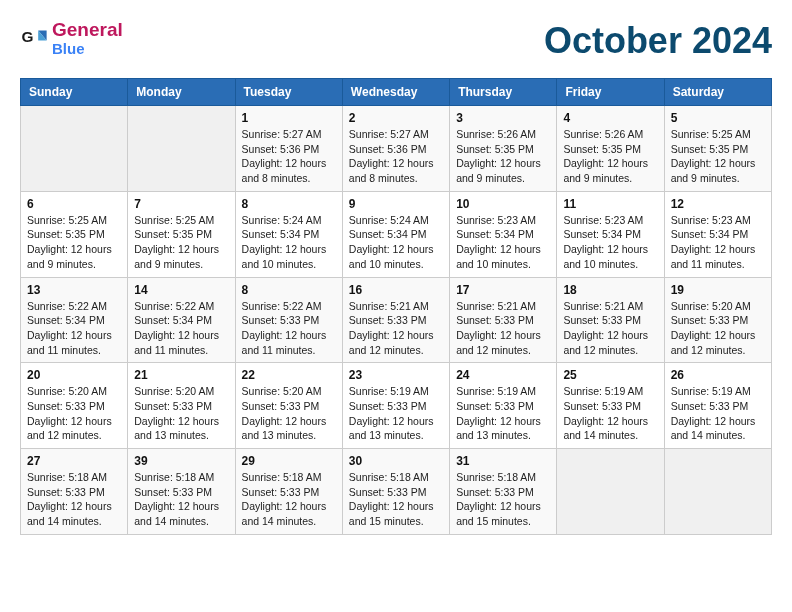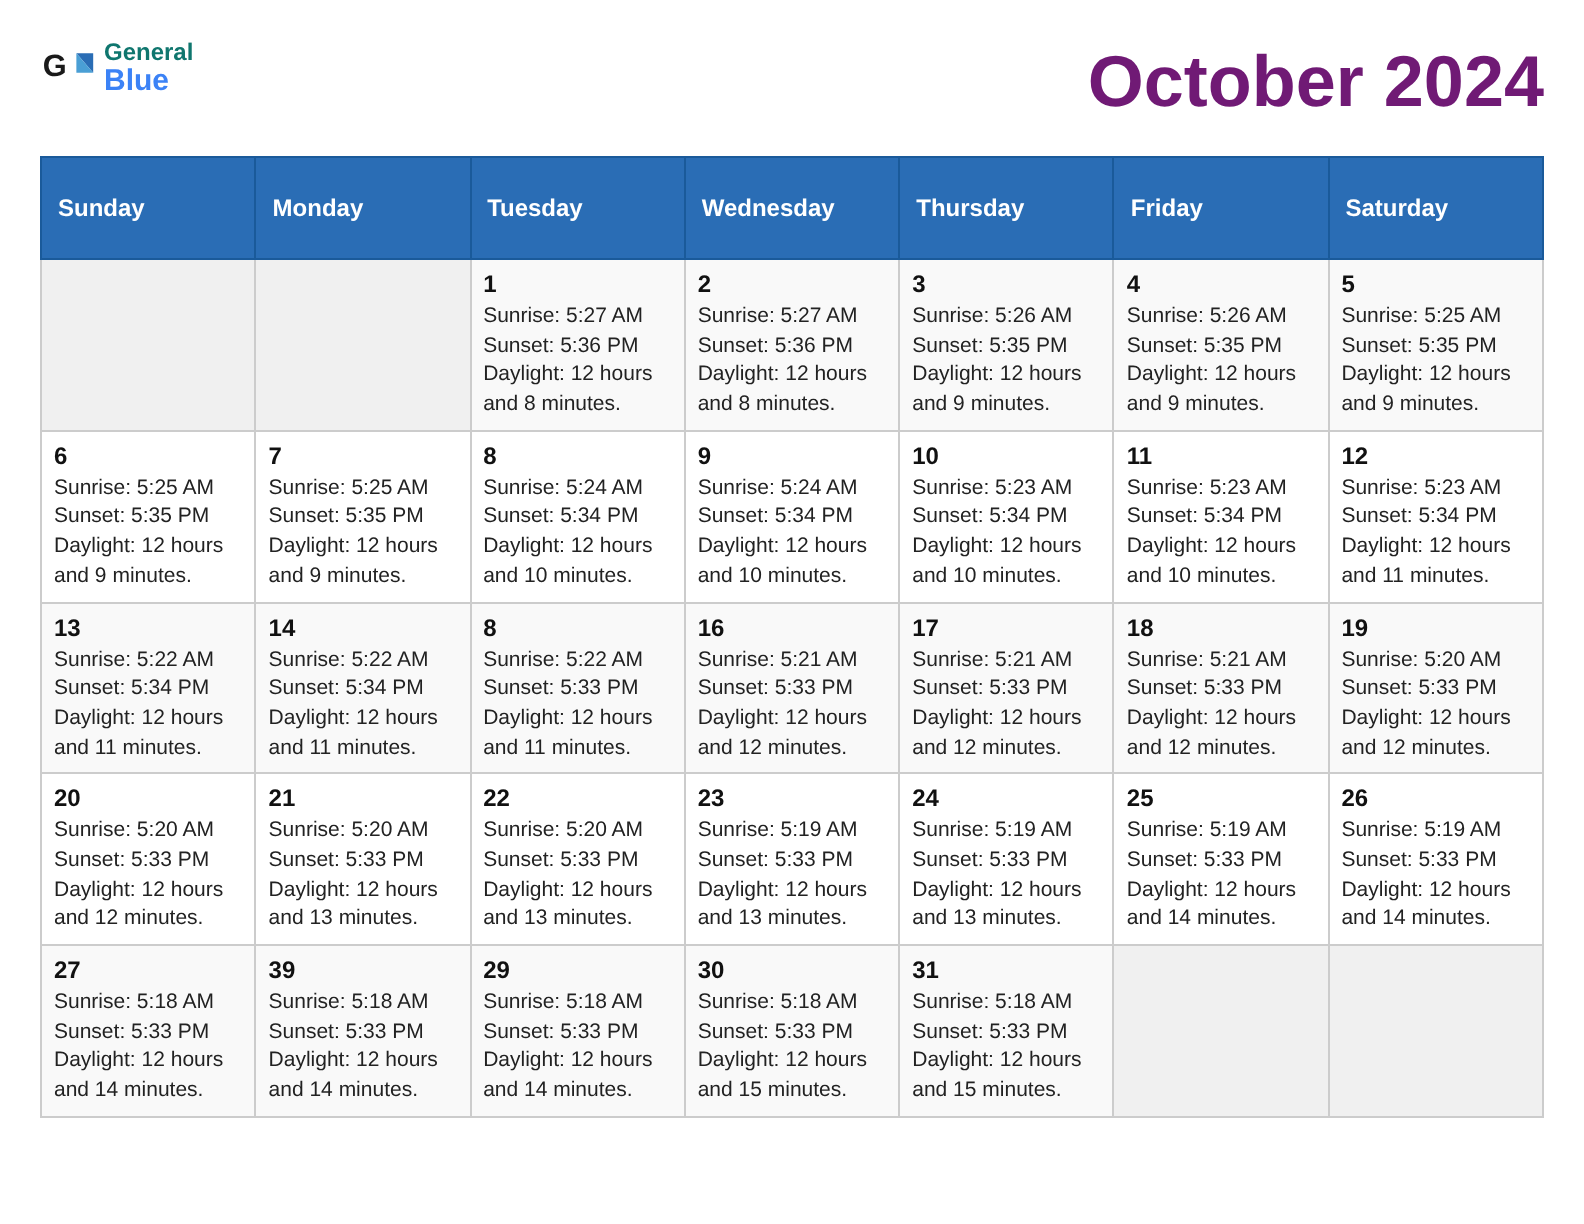--- a/index.html
+++ b/index.html
@@ -24,37 +24,37 @@
     .logo-icon {
       width: 28px;
       height: 28px;
     }
     .title-area {
       text-align: right;
     }
     .main-title {
       font-size: 36px;
       font-weight: bold;
-      color: #701a75;
+      color: #0c4a6e;
     }
     .subtitle {
       font-size: 16px;
       color: #444;
     }
     .calendar {
       width: 100%;
       border-collapse: collapse;
       font-size: 11px;
     }
     .calendar thead tr th {
       background: #2a6db5;
       color: #fff;
       font-weight: bold;
       font-size: 12px;
-      padding: 18px 8px;
+      padding: 6px 8px;
       text-align: left;
       border: 1px solid #1a5a9a;
     }
     .calendar tbody tr td {
       border: 1px solid #ccc;
       vertical-align: top;
       padding: 5px 6px;
       width: 107px;
       min-height: 80px;
       background: #fff;
@@ -84,21 +84,21 @@
   <div class="logo">
     <svg class="logo-icon" viewBox="0 0 40 40" xmlns="http://www.w3.org/2000/svg">
       <rect x="0" y="0" width="40" height="40" fill="white"></rect>
 
       <text x="2" y="24" font-size="22" font-weight="bold" fill="#1a1a1a" font-family="Arial">G</text>
 
       <polygon points="26,8 38,8 38,22" fill="#2a6db5"></polygon>
       <polygon points="26,22 38,22 26,8" fill="#4a9fd5"></polygon>
     </svg>
     <div>
-      <div style="font-size:12px;font-weight:bold;color:#0f766e;line-height:1.1;">General</div>
+      <div style="font-size:19px;font-weight:bold;color:#be185d;line-height:1.1;">General</div>
       <div style="font-size:15px;font-weight:bold;color:#3b82f6;line-height:1.1;">Blue</div>
     </div>
   </div>
   <div class="title-area">
     <div class="main-title">October 2024</div>
   </div>
 </div>
 
 <table class="calendar">
   <thead>

